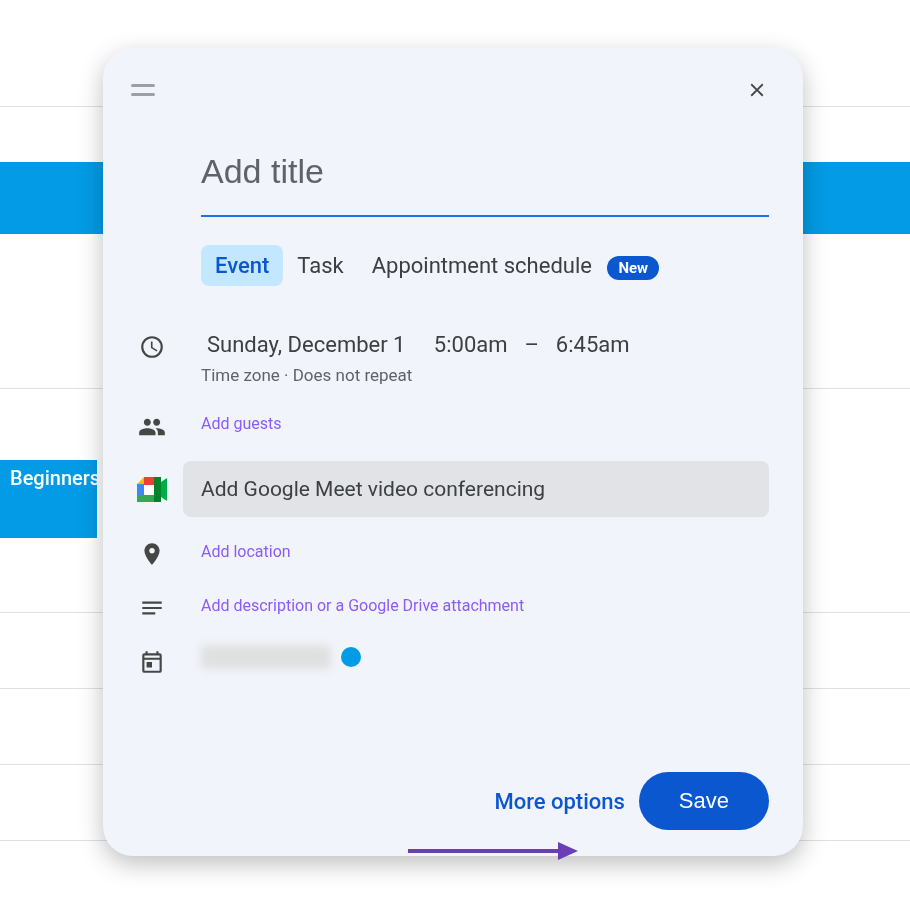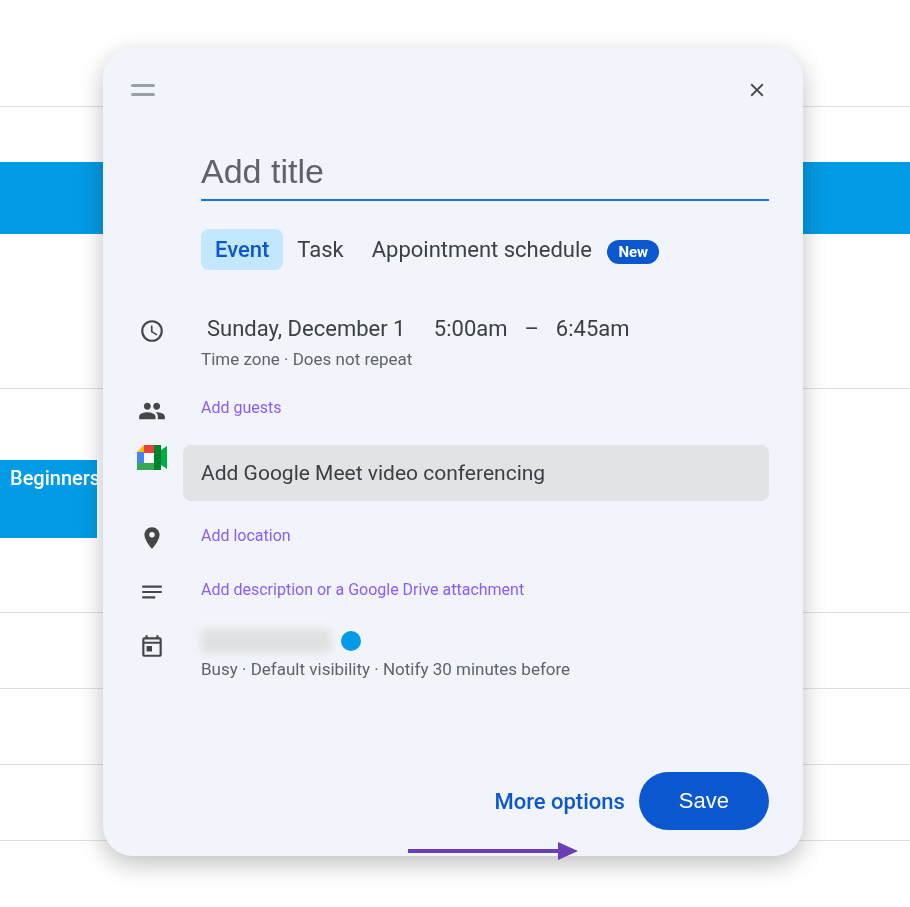--- a/index.html
+++ b/index.html
@@ -74,21 +74,21 @@
     .title-row {
       padding: 40px 34px 0 98px;
     }
     .title-input {
       width: 100%;
       border: none;
       border-bottom: 2px solid #1a73e8;
       background: transparent;
       font-size: 34px;
       color: #3c4043;
-      padding: 4px 0 8px 0;
+      padding: 4px 0 24px 0;
       outline: none;
     }
     .title-input::placeholder { color: #5f6368; }
     .tabs-row {
       padding: 28px 34px 0 98px;
       display: flex;
       align-items: center;
     }
     .tab {
       font-size: 22px;
@@ -272,21 +272,21 @@
       <div class="row-icon">
         <svg width="28" height="28" viewBox="0 0 24 24">
             <path fill="currentColor" d="M16 11c1.66 0 3-1.34 3-3s-1.34-3-3-3-3 1.34-3 3 1.34 3 3 3zm-8 0c1.66 0 3-1.34 3-3S9.66 5 8 5 5 6.34 5 8s1.34 3 3 3zm0 2c-2.33 0-7 1.17-7 3.5V19h14v-2.5c0-2.33-4.67-3.5-7-3.5zm8 0c-.29 0-.62.02-.97.05 1.16.84 1.97 1.97 1.97 3.45V19h6v-2.5c0-2.33-4.67-3.5-7-3.5z"></path>
           </svg>
       </div>
       <div class="row-body">
         <span class="action-text">Add guests</span>
       </div>
     </div>
 
-    <div class="row" style="align-items:flex-start; padding:8px 0">
+    <div class="row" style="align-items:center; padding:8px 0">
       <div class="meet-icon-wrap">
         <svg width="30" height="25" viewBox="0 0 30 25">
           <path fill="#fbbc04" d="M0 7 L7 0 L7 7 Z"></path>
           <rect fill="#ea4335" x="7" y="0" width="10" height="8"></rect>
           <rect fill="#4285f4" x="0" y="7" width="7" height="11"></rect>
           <rect fill="#34a853" x="0" y="18" width="17" height="7"></rect>
           <rect fill="#00832d" x="17" y="0" width="7" height="25"></rect>
           <path fill="#00ac47" d="M24 5 L30 1 L30 24 L24 20 Z"></path>
           <rect fill="#ffffff" x="7" y="8" width="10" height="10"></rect>
         </svg>
@@ -322,21 +322,20 @@
       <div class="row-icon">
         <svg width="26" height="26" viewBox="0 0 24 24">
             <path fill="currentColor" d="M19 4h-1V2h-2v2H8V2H6v2H5a2 2 0 0 0-2 2v14a2 2 0 0 0 2 2h14a2 2 0 0 0 2-2V6a2 2 0 0 0-2-2zm0 16H5V10h14v10zM5 8V6h14v2H5zm2 4h5v5H7z"></path>
           </svg>
       </div>
       <div class="row-body">
         <div style="display:flex; align-items:center">
           <span class="blurred-name"></span>
           <span class="color-dot"></span>
         </div>
-        <div class="row-sub">Busy · Default visibility · Notify 30 minutes before</div>
       </div>
     </div>
 
   </div>
 
   <div class="footer">
     <span class="more-options">More options</span>
     <button class="save-btn">Save</button>
   </div>
 

